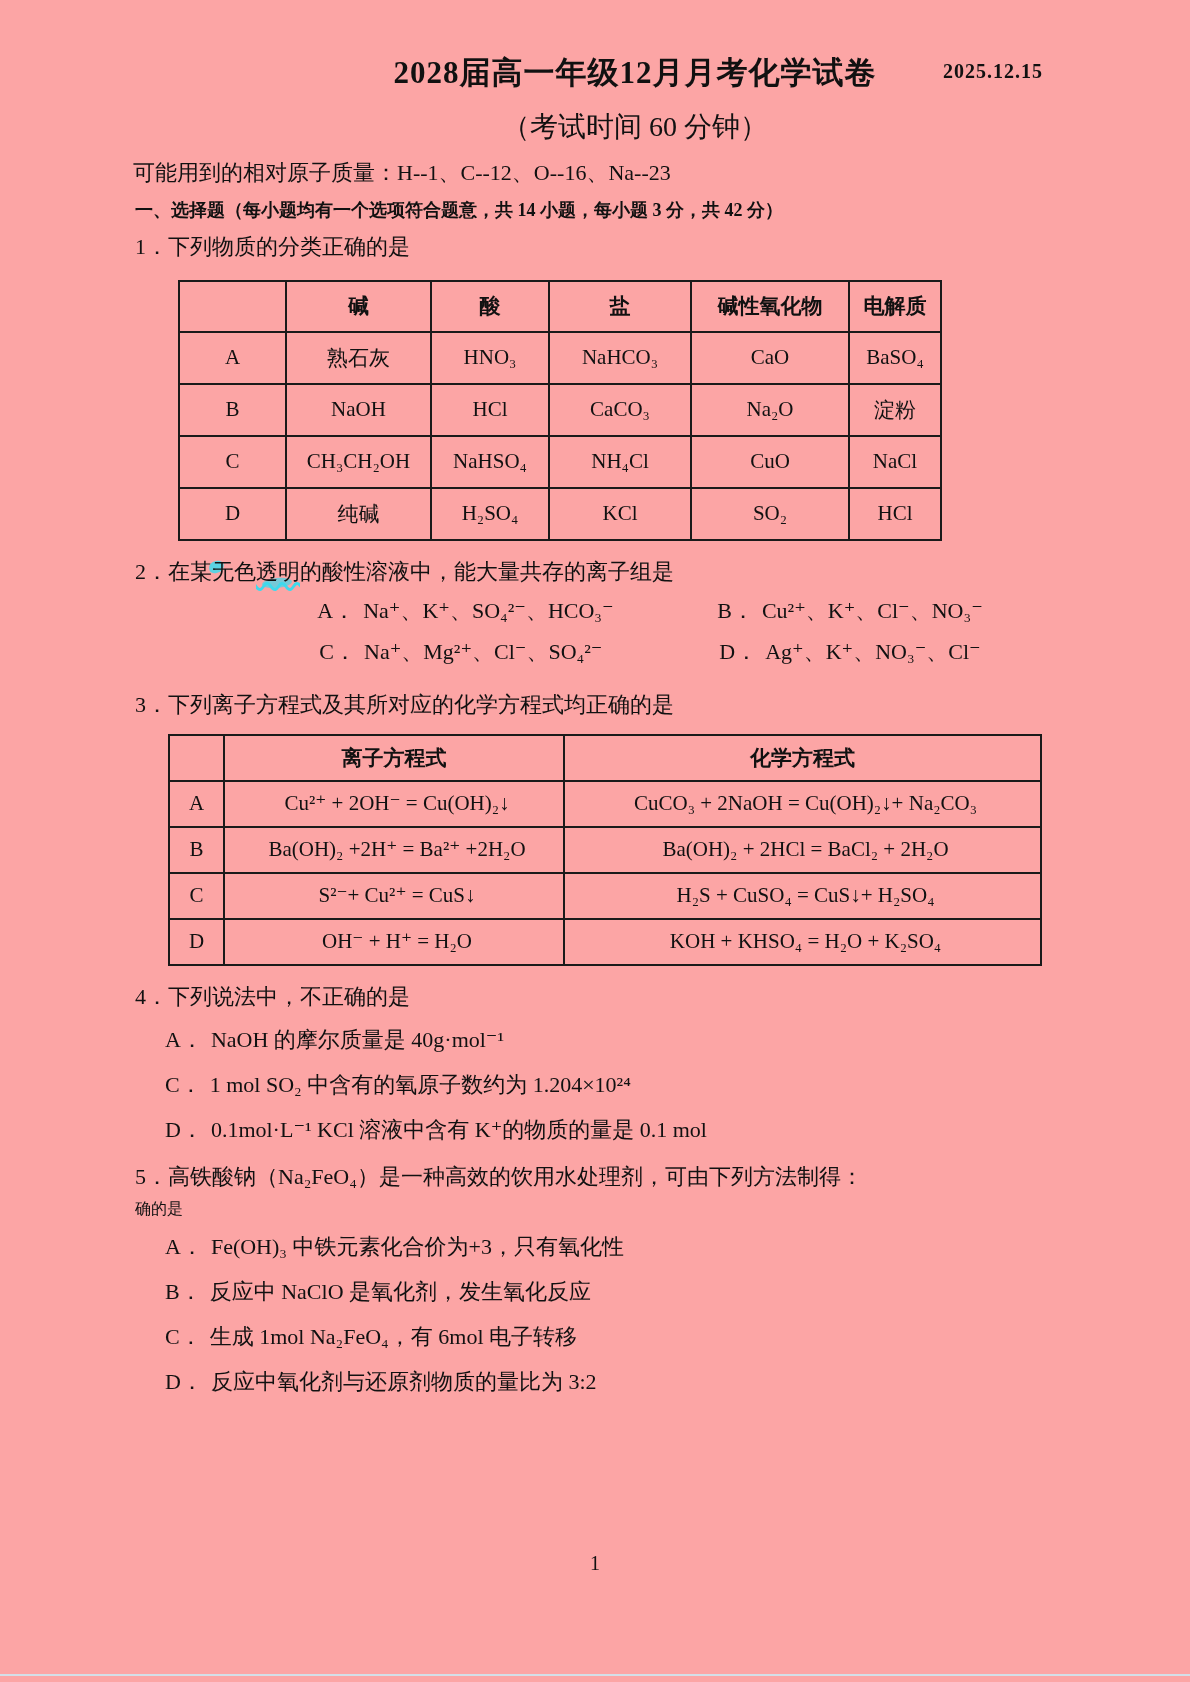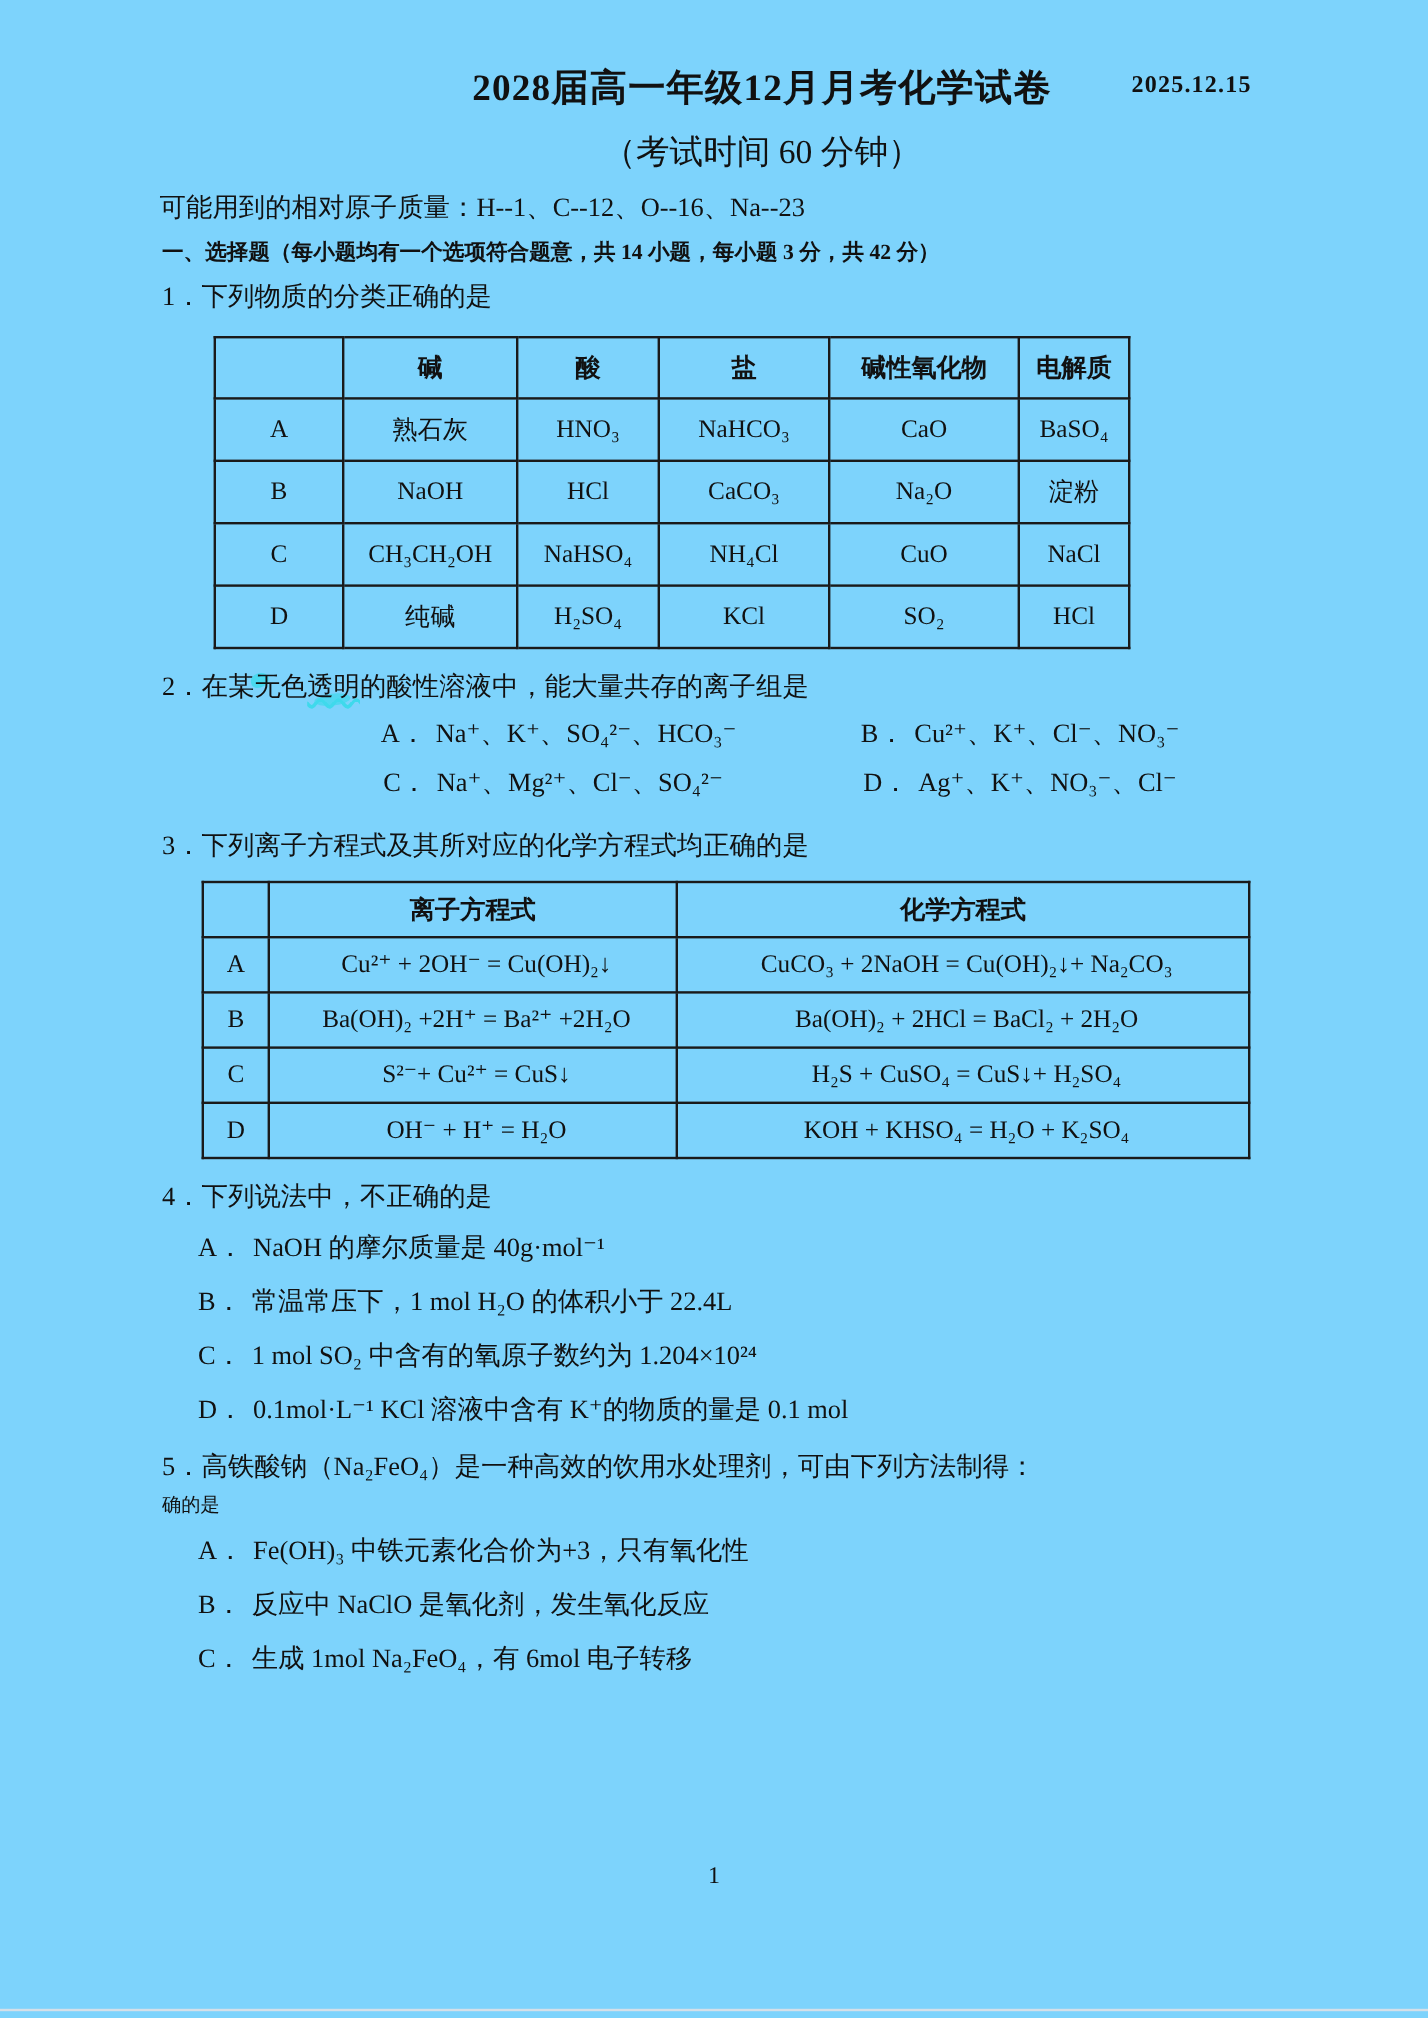--- a/index.html
+++ b/index.html
@@ -1,20 +1,20 @@
 <!DOCTYPE html>
 <html><head>
 <meta charset="utf-8">
 <style>
   html,body { margin:0; padding:0; background:#e8e8e8; }
   .page {
     position:relative;
     width:1190px; height:1682px;
     margin:0 auto;
-    background:#7dd3fc;
+    background:#fca5a5;
     color:#111;
     font-family:"Liberation Serif","DejaVu Serif",serif;
     overflow:hidden;
   }
   .content { padding:52px 55px 0 135px; }
 
   .title-row { position:relative; text-align:center; }
   .page-title { font-size:31px; font-weight:700; letter-spacing:1px; display:inline-block; }
   .exam-date { position:absolute; right:92px; top:8px; font-size:20px; font-weight:700; letter-spacing:1px; }
 
@@ -204,38 +204,38 @@
         <td class="eq">KOH + KHSO₄ = H₂O + K₂SO₄</td>
       </tr>
     </tbody>
       </table>
 
     <div class="q-text" style="margin-top:16px">4．下列说法中，不正确的是</div>
     <div class="opt-line">
       <span class="opt-label">A．</span><span>NaOH 的摩尔质量是 40g·mol⁻¹</span>
     </div>
     <div class="opt-line">
-      <span class="opt-label">B．</span><span>常温常压下，1 mol H₂O 的体积小于 22.4L</span>
-    </div>
-    <div class="opt-line">
       <span class="opt-label">C．</span><span>1 mol SO₂ 中含有的氧原子数约为 1.204×10²⁴</span>
     </div>
     <div class="opt-line">
       <span class="opt-label">D．</span><span>0.1mol·L⁻¹ KCl 溶液中含有 K⁺的物质的量是 0.1 mol</span>
     </div>
 
     <div class="q-text" style="margin-top:16px">5．高铁酸钠（Na₂FeO₄）是一种高效的饮用水处理剂，可由下列方法制得：</div>
     <div class="q5-cont">确的是</div>
     <div class="opt-line" style="margin-top:12px">
       <span class="opt-label">A．</span><span>Fe(OH)₃ 中铁元素化合价为+3，只有氧化性</span>
     </div>
     <div class="opt-line">
       <span class="opt-label">B．</span><span>反应中 NaClO 是氧化剂，发生氧化反应</span>
     </div>
     <div class="opt-line">
       <span class="opt-label">C．</span><span>生成 1mol Na₂FeO₄，有 6mol 电子转移</span>
     </div>
+    <div class="opt-line">
+      <span class="opt-label">D．</span><span>反应中氧化剂与还原剂物质的量比为 3:2</span>
+    </div>
 
   </div>
 
   <div class="page-number">1</div>
   <div class="scan-line"></div>
 </div>
 
 </body></html>

